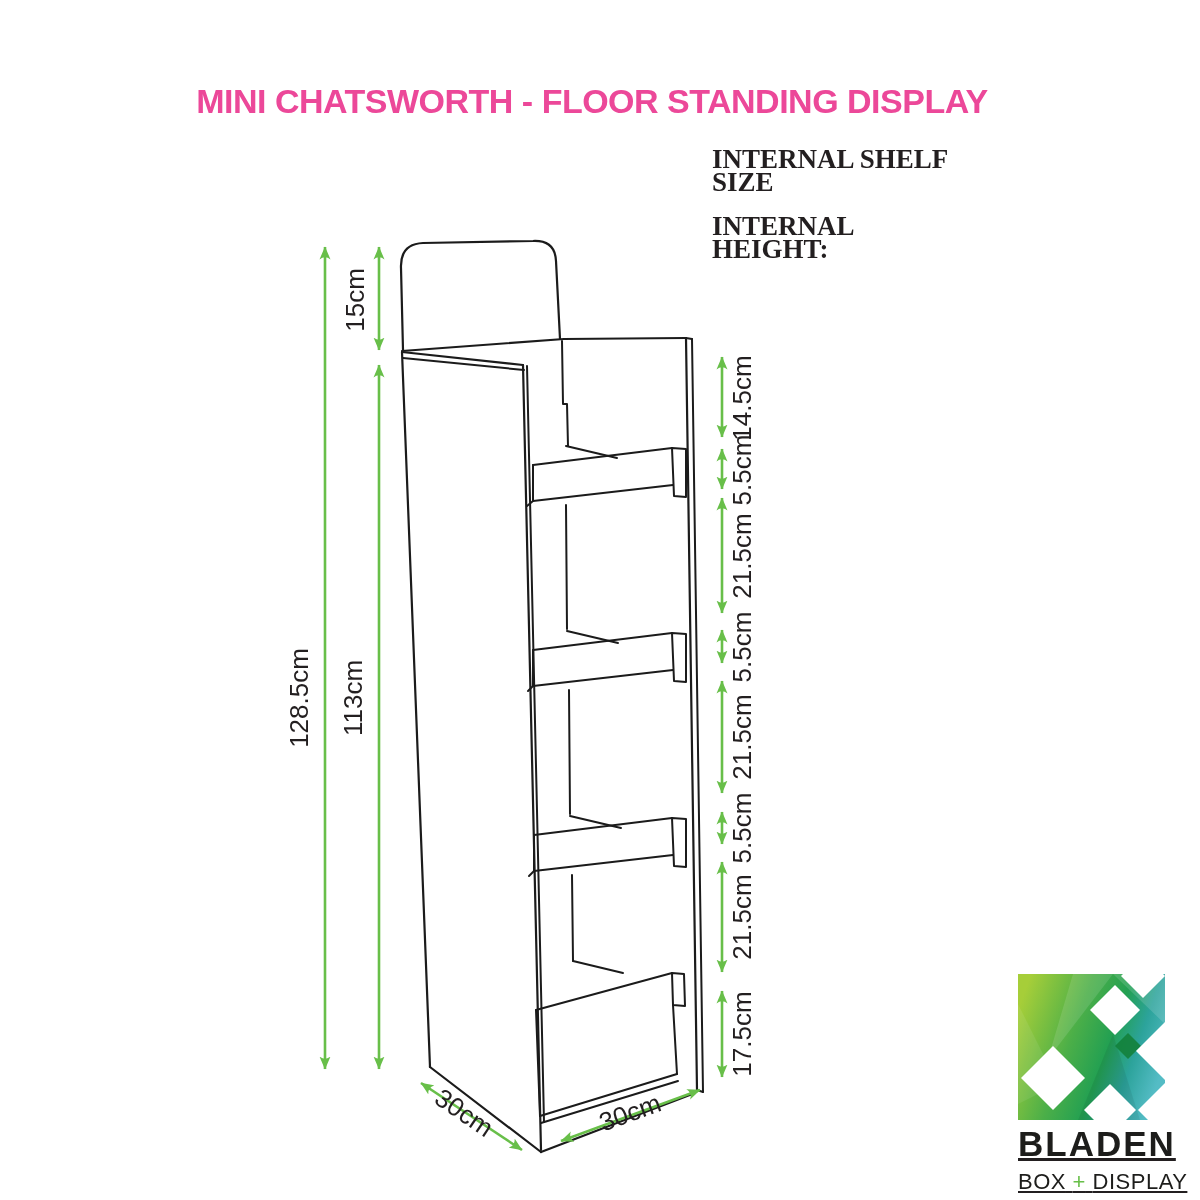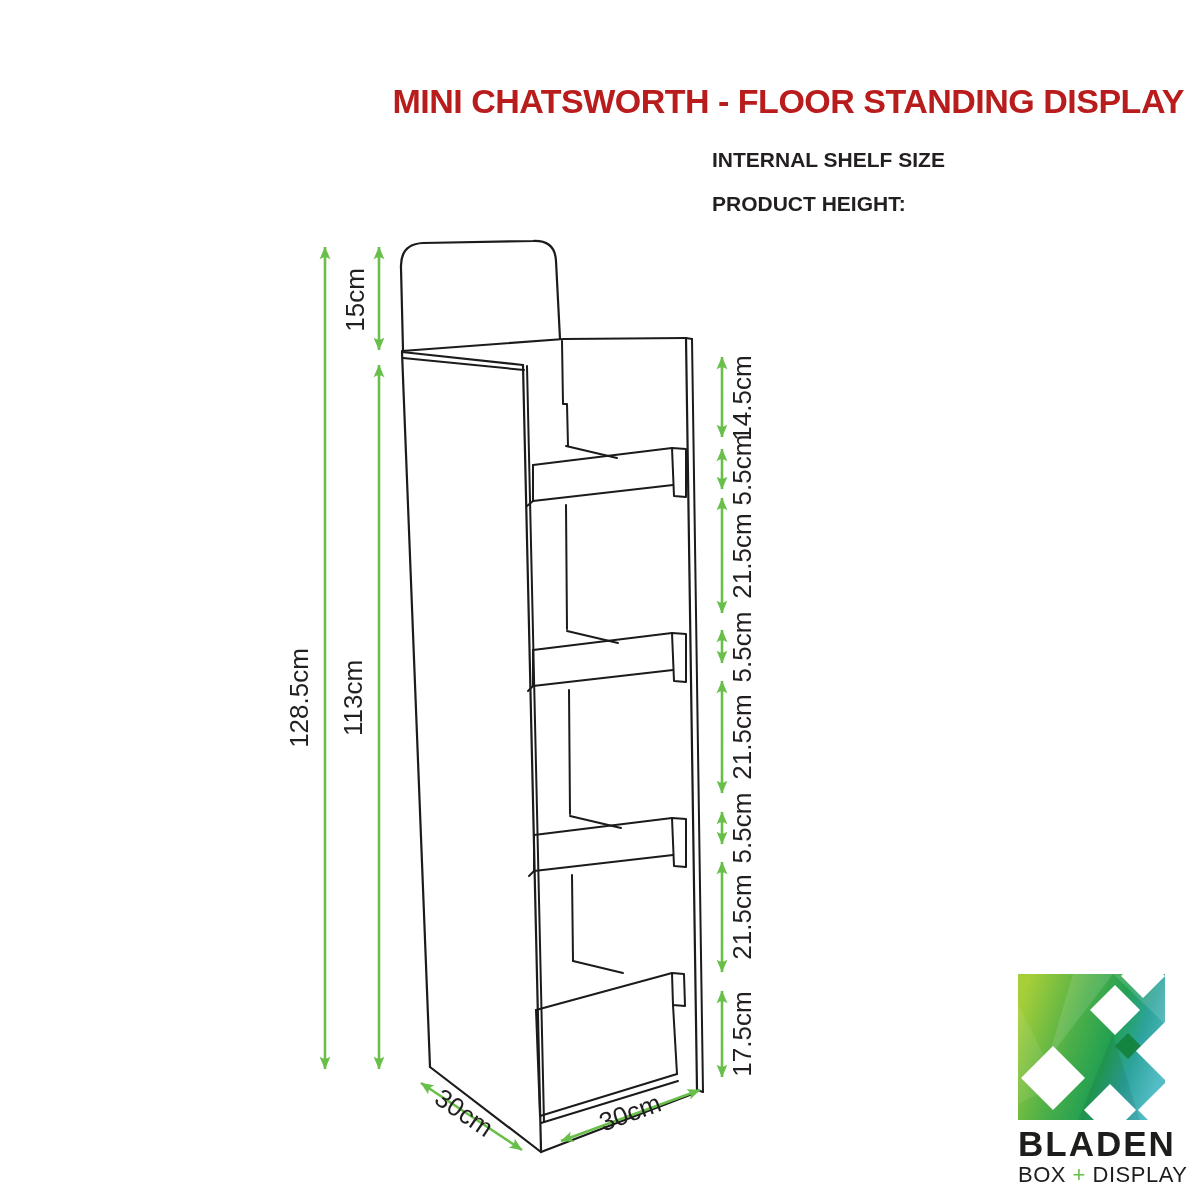--- a/index.html
+++ b/index.html
@@ -1,50 +1,50 @@
 <!DOCTYPE html>
 <html><head>
 <meta charset="utf-8">
 <style>
   html,body{margin:0;padding:0;background:#ffffff;}
   .canvas{
     position:relative;width:1200px;height:1200px;background:#ffffff;overflow:hidden;
     font-family:"Liberation Sans", sans-serif;color:#231f20;
   }
   .page-title{
-    position:absolute;top:82px;left:0;right:16px;text-align:right;
-    font-size:34px;font-weight:700;letter-spacing:-0.5px;color:#b91c1c;margin:0;
+    position:absolute;top:82px;left:0;right:16px;text-align:center;
+    font-size:34px;font-weight:700;letter-spacing:-0.5px;color:#ec4899;margin:0;
   }
   .specs{
     position:absolute;left:712px;top:148px;width:260px;
-    font-size:21px;line-height:23px;color:#231f20;
+    font-size:27px;line-height:23px;color:#231f20;font-family:Liberation Serif, serif;
   }
   .specs .b{font-weight:700;}
   .specs .gap{height:21px;}
   .drawing{position:absolute;left:0;top:0;}
   .outline{fill:none;stroke:#1b1b1b;stroke-width:2.2;stroke-linejoin:round;stroke-linecap:round;}
   .thin{fill:none;stroke:#1b1b1b;stroke-width:2;stroke-linejoin:round;stroke-linecap:round;}
   .dim{fill:none;stroke:#68bf49;stroke-width:2.6;}
   .dimlabel{font-family:"Liberation Sans",sans-serif;font-size:26px;fill:#231f20;}
-  .logo{position:absolute;left:1018px;top:974px;width:150px;}
+  .logo{position:absolute;left:1018px;top:974px;width:150px;text-decoration:underline;}
   .logo-name{font-size:35px;font-weight:700;color:#1d1d1b;letter-spacing:2px;margin-top:2px;line-height:1;}
-  .logo-tag{font-size:22px;color:#1d1d1b;letter-spacing:0.5px;line-height:1;margin-top:3px;white-space:nowrap;}
+  .logo-tag{font-size:22px;color:#1d1d1b;letter-spacing:0.5px;line-height:1;margin-top:10px;white-space:nowrap;}
   .logo-tag .plus{color:#68bf49;}
 </style>
 </head>
 <body>
 
 <div class="canvas">
 
   <h1 class="page-title">MINI CHATSWORTH - FLOOR STANDING DISPLAY</h1>
 
   <div class="specs">
     <div class="b">INTERNAL SHELF SIZE</div>
     <div class="gap"></div>
-    <div class="b">PRODUCT HEIGHT:</div>
+    <div class="b">INTERNAL HEIGHT:</div>
   </div>
 
   <svg class="drawing" width="1200" height="1200" viewBox="0 0 1200 1200">
     <defs>
       <marker id="arr" viewBox="0 0 14 12" refX="12.5" refY="6" markerWidth="14" markerHeight="12" orient="auto-start-reverse" markerUnits="userSpaceOnUse">
         <path d="M0,0.5 L13,6 L0,11.5 Q4.5,6 0,0.5 Z" fill="#68bf49"></path>
       </marker>
     </defs>
 
     <g>

